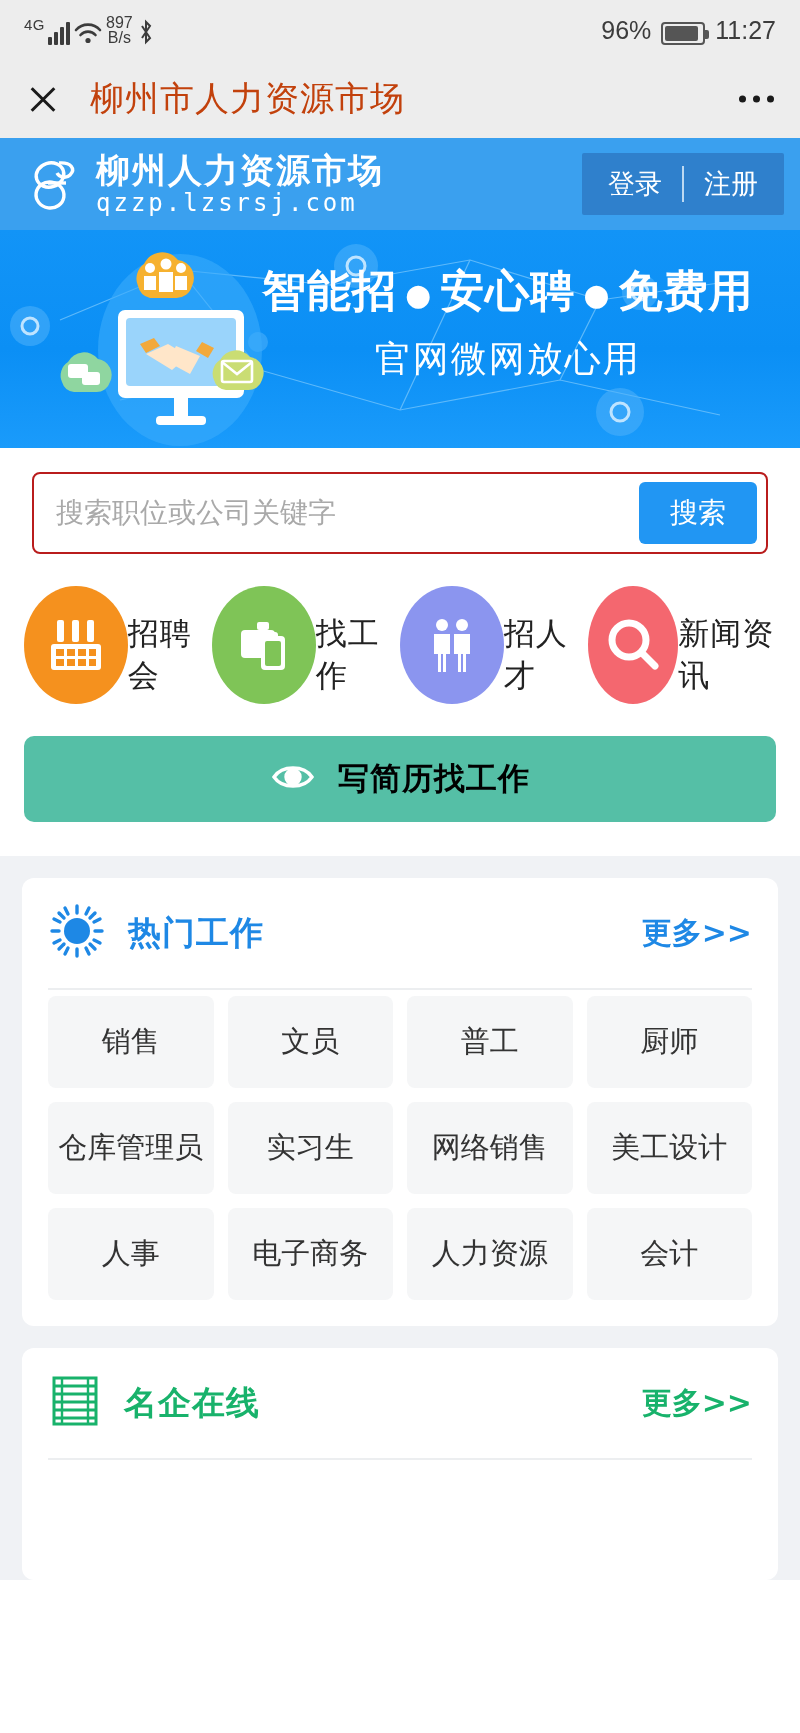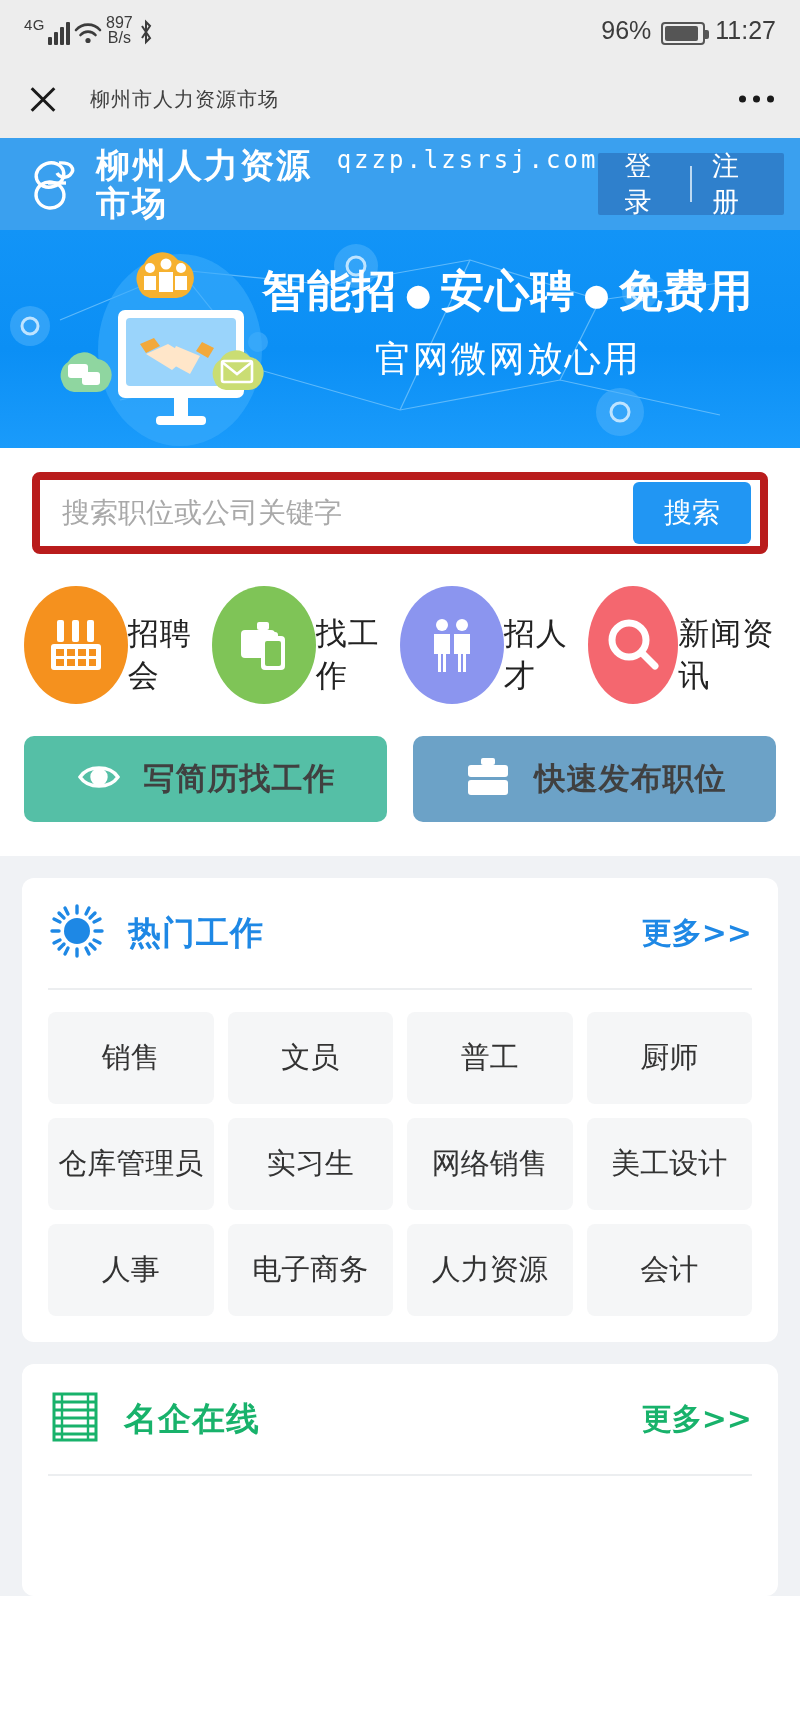--- a/index.html
+++ b/index.html
@@ -41,32 +41,32 @@
   .navbar {
     height: 78px; background: #ededed; display: flex; align-items: center;
     padding: 0 26px; position: relative;
   }
   .nav-close { width: 34px; height: 34px; position: relative; flex: none; }
   .nav-close::before, .nav-close::after {
     content:""; position:absolute; left:1px; top:16px; width: 32px; height: 3px; background:#1a1a1a;
   }
   .nav-close::before { transform: rotate(45deg); }
   .nav-close::after  { transform: rotate(-45deg); }
-  .nav-title { font-size: 20px; color: #404040; margin-left: 30px; letter-spacing: 1px; }
+  .nav-title { font-size: 34px; color: #c2410c; margin-left: 30px; letter-spacing: 1px; }
   .nav-more { position:absolute; right: 26px; top:50%; transform: translateY(-50%);
     display:flex; gap:7px; }
   .nav-more i { width: 7px; height: 7px; background:#1a1a1a; border-radius:50%; display:block; }
 
   
   .site-header {
     height: 92px; background: #3aa0ef; display: flex; align-items: center;
     padding: 0 16px 0 26px; position: relative;
   }
   .logo-mark { width: 56px; height: 62px; flex: none; margin-right: 14px; }
-  .brand { display: flex; flex-direction: row; justify-content: center; }
+  .brand { display: flex; flex-direction: column; justify-content: center; }
   .brand-cn {
     font-size: 34px; color: #fff; font-weight: bold; letter-spacing: 2px; line-height: 38px;
     font-family: "DejaVu Sans", sans-serif;
   }
   .brand-url {
     font-size: 24px; color: #fff; letter-spacing: 3px; line-height: 28px;
     font-family: "DejaVu Sans Mono", monospace;
   }
   .auth {
     margin-left: auto; background: #2f80cc; display: flex; align-items: center;
@@ -88,21 +88,21 @@
   }
   .b-line1 .dot { font-size: 30px; vertical-align: middle; margin: 0 8px; }
   .b-line2 {
     font-size: 36px; color: #fff; letter-spacing: 2px; margin-top: 14px; text-align: center;
     font-family: "DejaVu Sans", sans-serif;
   }
 
   
   .search-wrap { padding: 24px 32px 0; }
   .search-box {
-    height: 82px; border: 8px solid #b91c1c; border-radius: 8px; background: #fff;
+    height: 82px; border: 2px solid #b91c1c; border-radius: 8px; background: #fff;
     display: flex; align-items: center; padding: 0 9px 0 22px;
   }
   .search-input {
     flex: 1; border: none; outline: none; font-size: 28px; color: #2b2b2b;
     background: transparent; font-family: "Liberation Sans", sans-serif;
   }
   .search-input::placeholder { color: #a9a9a9; }
   .search-btn {
     width: 118px; height: 62px; background: #2196f3; color: #fff; border: none;
     border-radius: 6px; font-size: 28px; cursor: pointer;
@@ -115,35 +115,35 @@
   .qn-circle {
     width: 118px; height: 118px; border-radius: 50%; display: flex;
     align-items: center; justify-content: center;
   }
   .qn-label { margin-top: 20px; font-size: 31px; color: #222; letter-spacing: 1px; }
 
   
   .actions { display: flex; gap: 26px; padding: 32px 24px 34px; }
   .act {
     flex: 1; height: 86px; border-radius: 10px; display: flex; align-items: center;
-    justify-content: center; gap: 22px; color: #404040; cursor: pointer;
+    justify-content: center; gap: 22px; color: #000000; cursor: pointer;
   }
   .act-label { font-size: 31px; font-weight: bold; letter-spacing: 1px;
     font-family: "DejaVu Sans", sans-serif; }
 
   
   .content { background: #f0f2f5; padding: 22px 22px 0; }
   .card { background: #fff; border-radius: 12px; padding: 0 26px; margin-bottom: 22px; }
   .card-head { display: flex; align-items: center; height: 110px; }
   .card-title { font-size: 33px; font-weight: bold; margin-left: 22px; letter-spacing: 1px;
     font-family: "DejaVu Sans", sans-serif; }
   .card-more { margin-left: auto; font-size: 30px; font-weight: bold;
     font-family: "DejaVu Sans", sans-serif; }
   .hr { height: 2px; background: #eceef0; }
-  .tags { display: flex; flex-wrap: wrap; gap: 14px; padding: 22px 0 26px; }
+  .tags { display: flex; flex-wrap: wrap; gap: 14px; padding: 6px 0 26px; }
   .tag {
     flex: 1 1 calc(25% - 14px); min-width: 0; height: 92px; background: #f5f6f7;
     border-radius: 8px; display: flex; align-items: center; justify-content: center;
     font-size: 29px; color: #333; cursor: pointer; white-space: nowrap;
   }
   .hot .card-title, .hot .card-more { color: #1e88e5; }
   .firms .card-title, .firms .card-more { color: #18b26b; }
   .firms-body { height: 120px; }
 </style>
 </head>
@@ -364,30 +364,20 @@
 
   <div class="actions">
     <div class="act" style="background:#55bfa6">
       <span>
         <svg width="46" height="46" viewBox="0 0 46 46" fill="none" stroke="#fff" stroke-width="3.4">
           <path d="M4 23 C12 11 34 11 42 23 C34 35 12 35 4 23z"></path>
             <circle cx="23" cy="23" r="7" fill="#fff"></circle>
         </svg>
       </span>
       <span class="act-label">写简历找工作</span>
-    </div>
-    <div class="act" style="background:#6ca2c7">
-      <span>
-        <svg width="50" height="46" viewBox="0 0 50 46" fill="#fff">
-          <rect x="18" y="4" width="14" height="7" rx="2"></rect>
-          <rect x="5" y="11" width="40" height="12" rx="3"></rect>
-          <rect x="5" y="26" width="40" height="15" rx="3"></rect>
-        </svg>
-      </span>
-      <span class="act-label">快速发布职位</span>
     </div>
   </div>
 
   <div class="content">
 
     <div class="card hot">
       <div class="card-head">
         <span>
           <svg width="58" height="58" viewBox="0 0 58 58">
             <circle cx="29" cy="29" r="13" fill="#1e88e5"></circle>

